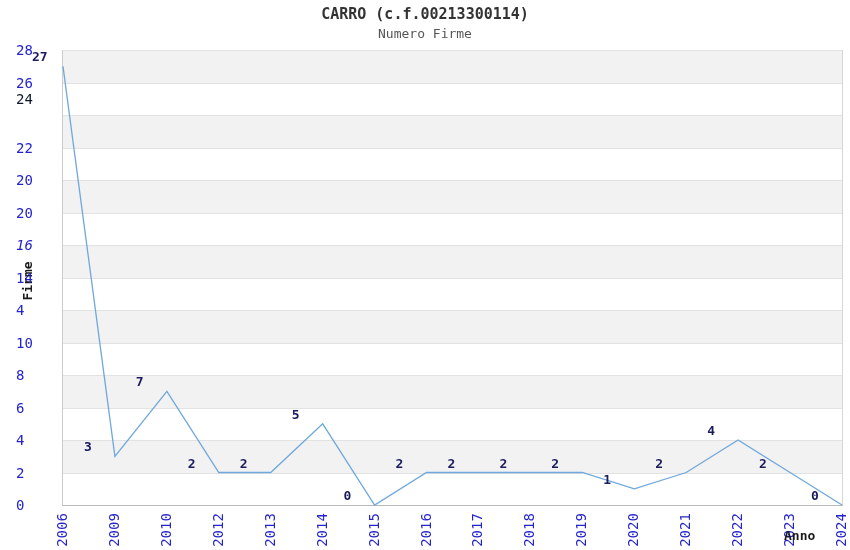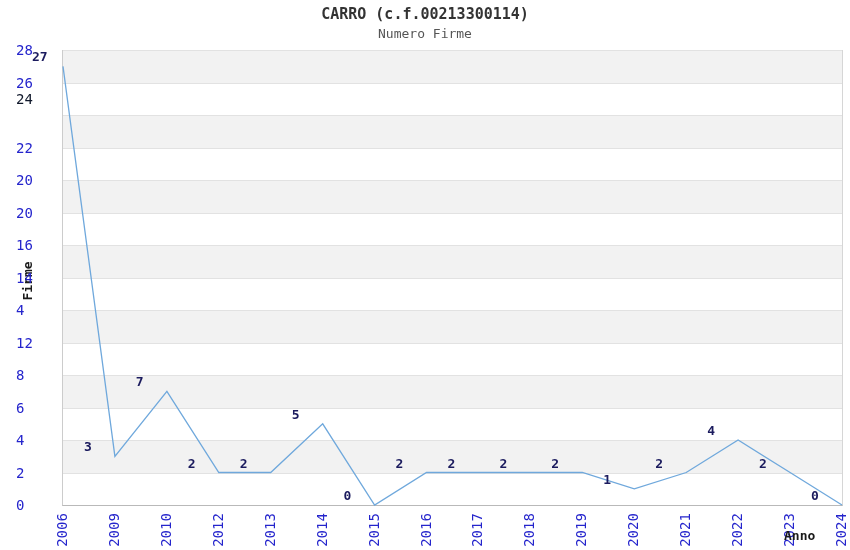--- a/index.html
+++ b/index.html
@@ -53,24 +53,24 @@
   <div class="subtitle">Numero Firme</div>
 
   <div class="ylabel">Firme</div>
 
   <div id="yticks">
       <div class="ytick" style="top: 498px; color: rgb(36, 36, 204);">0</div>
       <div class="ytick" style="top: 465.5px; color: rgb(36, 36, 204);">2</div>
       <div class="ytick" style="top: 433px; color: rgb(36, 36, 204);">4</div>
       <div class="ytick" style="top: 400.5px; color: rgb(36, 36, 204);">6</div>
       <div class="ytick" style="top: 368px; color: rgb(36, 36, 204);">8</div>
-      <div class="ytick" style="top: 335.5px; color: rgb(36, 36, 204);">12</div>
+      <div class="ytick" style="top: 335.5px; color: rgb(36, 36, 204);">10</div>
       <div class="ytick" style="top: 303px; color: rgb(36, 36, 204);">4</div>
       <div class="ytick" style="top: 270.5px; color: rgb(36, 36, 204);">14</div>
-      <div class="ytick" style="top: 238px; color: rgb(36, 36, 204);">16</div>
+      <div class="ytick" style="top: 238px; color: rgb(36, 36, 204); font-style: italic;">16</div>
       <div class="ytick" style="top: 205.5px; color: rgb(36, 36, 204);">20</div>
       <div class="ytick" style="top: 173px; color: rgb(36, 36, 204);">20</div>
       <div class="ytick" style="top: 140.5px; color: rgb(36, 36, 204);">22</div>
       <div class="ytick" style="top: 92px; color: #0f172a;">24</div>
       <div class="ytick" style="top: 75.5px; color: rgb(36, 36, 204);">26</div>
       <div class="ytick" style="top: 43px; color: rgb(36, 36, 204);">28</div>
     </div>
 
   <div id="plot">
     <div id="bands">

